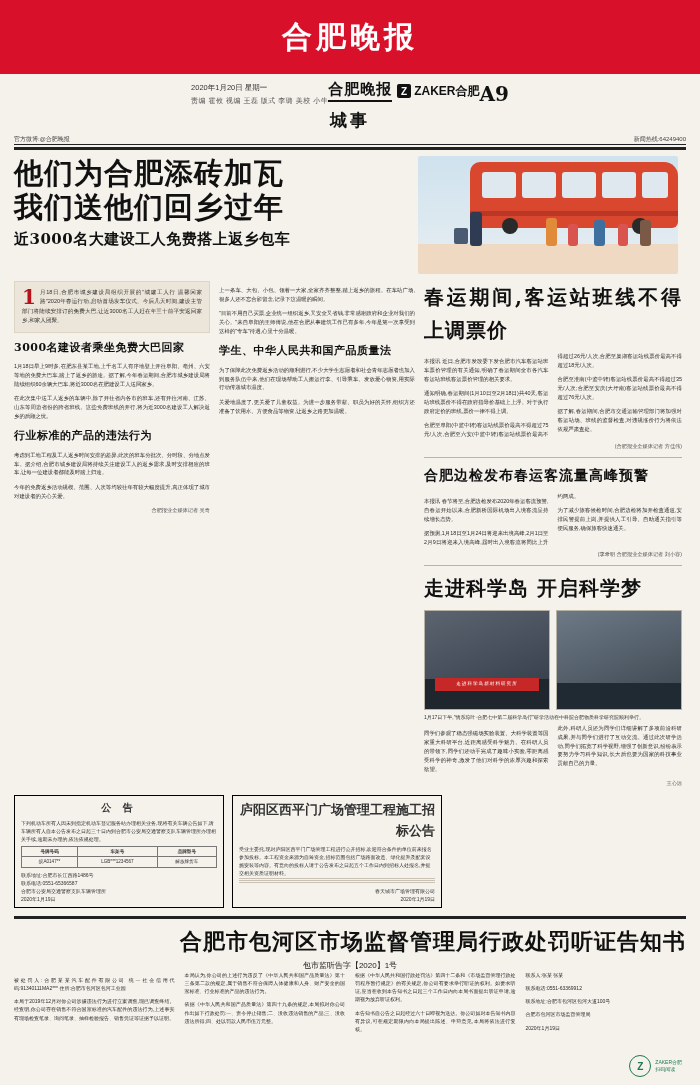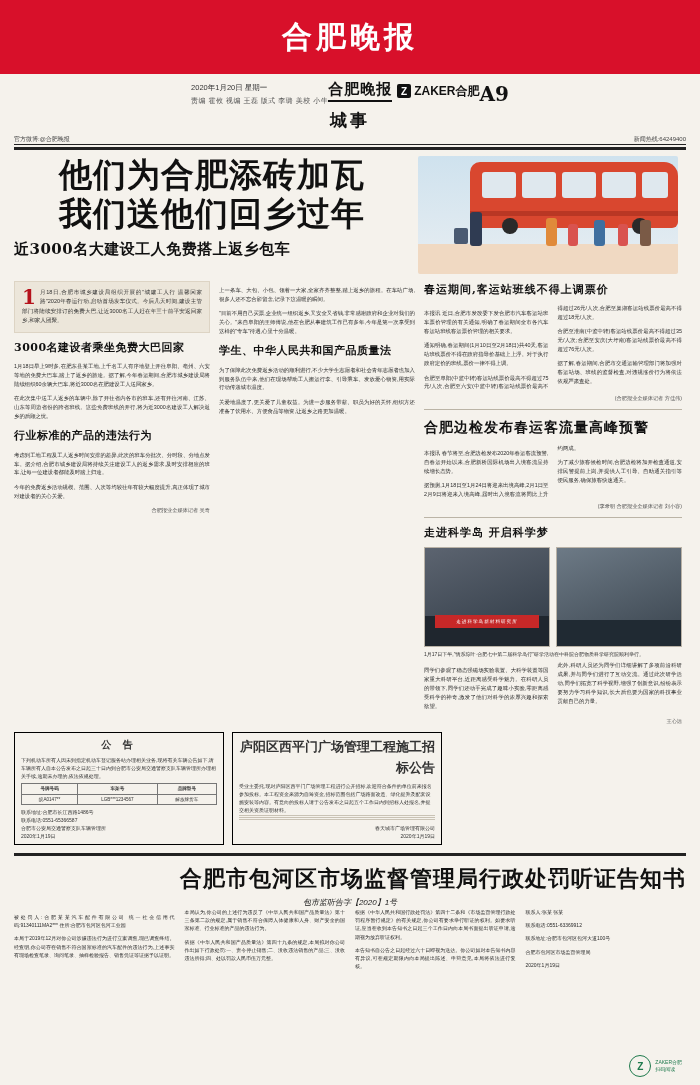--- a/index.html
+++ b/index.html
@@ -47,21 +47,21 @@
   .sectiontitle{
     text-align:center;font-family:"DejaVu Serif","Liberation Serif",serif;
     font-size:17px;font-weight:bold;letter-spacing:3px;margin:2px 0 3px 0;color:#111;
   }
   .rule{border-top:1px solid #222;border-bottom:3px solid #222;height:2px;margin-bottom:6px;}
   
   .hero{display:flex;gap:8px;}
   .hero-left{width:396px;}
   .headline{
     font-family:"DejaVu Serif","Liberation Serif",serif;
-    font-size:33px;font-weight:bold;line-height:1.18;color:#111;letter-spacing:1px;text-align:center;
+    font-size:29px;font-weight:bold;line-height:1.18;color:#111;letter-spacing:1px;
   }
   .subhead{
     font-family:"DejaVu Serif","Liberation Serif",serif;
     font-size:15px;font-weight:bold;color:#111;margin-top:6px;letter-spacing:0.5px;
   }
   .hero-right{
     width:260px;height:118px;position:relative;overflow:hidden;border-radius:2px;
     background:linear-gradient(#cfe2ee,#e8eef2);
   }
   .bus{position:absolute;left:52px;top:6px;width:208px;height:66px;background:#d9472f;border-radius:10px 14px 6px 6px;}
@@ -84,21 +84,21 @@
   .lead .dropcap{
     float:left;font-family:"DejaVu Serif",serif;font-size:20px;font-weight:bold;
     color:#b5121b;margin:0 4px 0 0;line-height:0.95;
   }
   h3.sub{
     font-family:"DejaVu Serif","Liberation Serif",serif;
     font-size:11px;font-weight:bold;color:#111;margin:6px 0 4px 0;letter-spacing:0.5px;
   }
   h2.story{
     font-family:"DejaVu Serif","Liberation Serif",serif;
-    font-size:11px;font-weight:bold;color:#111;margin:0 0 5px 0;letter-spacing:1px;
+    font-size:20px;font-weight:bold;color:#111;margin:0 0 5px 0;letter-spacing:1px;
   }
   h2.story.small{font-size:14px;}
   .twocol{column-count:2;column-gap:9px;}
   .byline{text-align:right;font-size:5.2px;color:#555;margin-top:3px;}
   .hr-thin{border-top:1px solid #bbb4a6;margin:6px 0;}
   
   .noticewrap{display:flex;gap:8px;margin-top:7px;}
   .notice{
     border:1px solid #000000;padding:4px 6px;font-size:5px;line-height:1.6;color:#333;
   }
@@ -120,21 +120,21 @@
   .crowd{position:absolute;left:0;right:0;bottom:0;height:30px;background:#1f262e;}
   .caption{font-size:5px;line-height:1.6;color:#333;margin-top:3px;text-align:justify;}
   
   .legal{
     border-top:3px solid #222;margin-top:8px;padding-top:6px;
   }
   .legal h1{
     text-align:right;font-family:"DejaVu Serif","Liberation Serif",serif;
     font-size:22px;font-weight:bold;margin:2px 0 3px 0;color:#111;letter-spacing:1px;
   }
-  .legal .lsub{text-align:center;font-size:8px;color:#222;font-style:italic;}
+  .legal .lsub{text-align:center;font-size:8px;color:#222;}
   .legalcols{column-count:4;column-gap:10px;font-size:5px;line-height:1.65;color:#2b2b2b;text-align:justify;}
   .stamp{
     position:absolute;right:18px;bottom:8px;display:flex;align-items:center;gap:4px;
   }
   .stampcircle{
     width:20px;height:20px;border-radius:50%;border:1.5px solid #1f7a4d;color:#1f7a4d;
     display:flex;align-items:center;justify-content:center;font-size:10px;font-weight:bold;
   }
   .stamptext{font-size:5px;color:#1f7a4d;line-height:1.4;}
   .fakeline{height:1px;background:#c9c2b4;margin:1px 0;}

